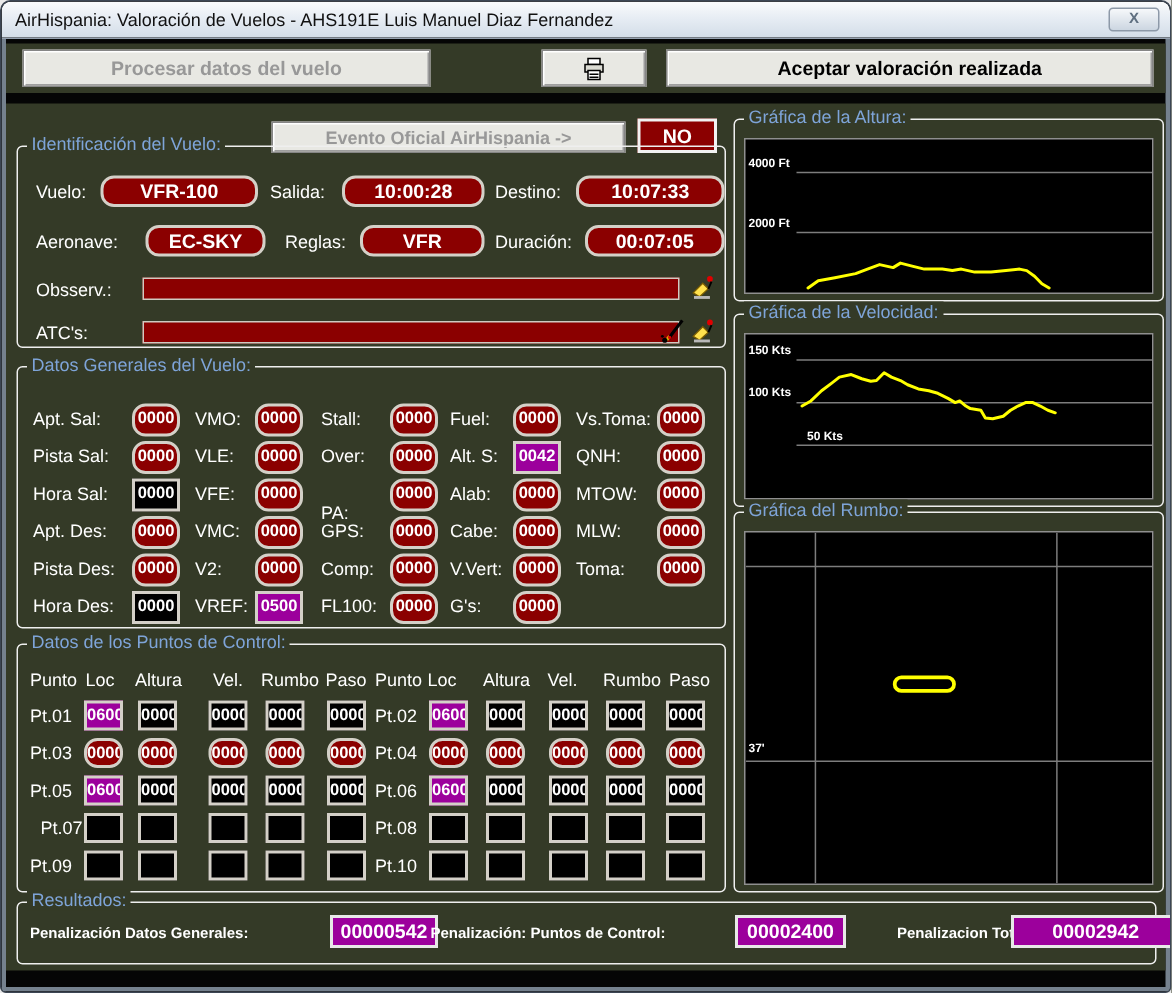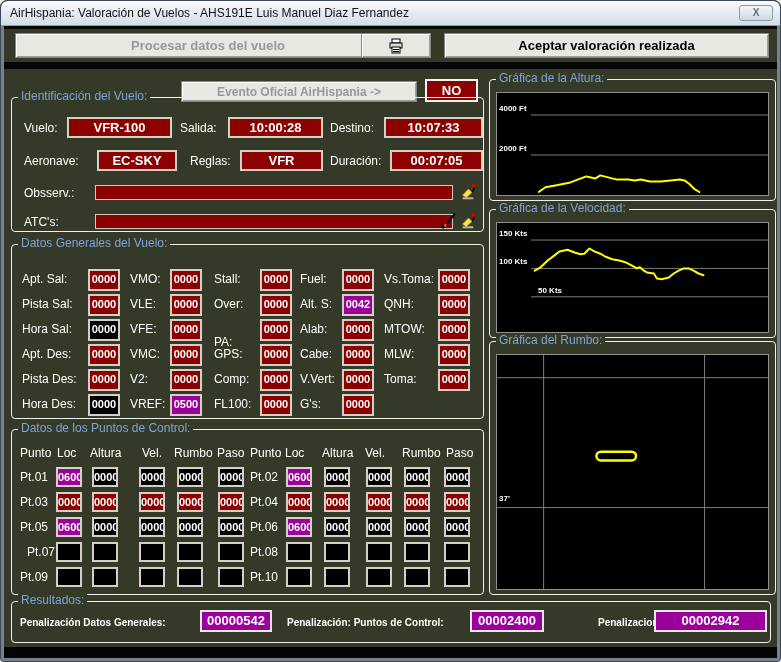--- a/index.html
+++ b/index.html
@@ -34,55 +34,55 @@
   .no-box { position:absolute; background:#8b0000; border:2px solid #f2f2f2;
             color:#fff; font-weight:bold; font-size:13px; text-align:center; }
 
   .group { position:absolute; border:1px solid #efefef; border-radius:4px; }
   .group > .legend { position:absolute; top:-9px; left:6px; background:#343a27;
                      padding:0 3px; font-size:12px; color:#7ea4d8; white-space:nowrap; }
 
   .lbl  { position:absolute; color:#fff; font-size:12px; white-space:nowrap; }
   .vbox { position:absolute; border:2px solid #d4d0c8; color:#fff; font-weight:bold;
           text-align:center; overflow:hidden; }
-  .bg-red    { background:#8b0000; }
+  .bg-red    { background:#8b0000;border-radius:9px; }
   .bg-black  { background:#000000; }
   .bg-purple { background:#9c009c; }
   .vbox.big  { font-size:13px; line-height:17px; }
   .vbox.small{ font-size:11px; line-height:16px; }
 
   .line-input { position:absolute; height:15px; background:#8b0000; border:1px solid #cfcbc2; }
   .mini-icon  { position:absolute; width:17px; height:17px; cursor:pointer; }
 
   .chart-area { position:absolute; left:6px; top:12px; right:6px; background:#000;
                 border:1px solid #8f8f8f; overflow:hidden; }
   .tick-label { position:absolute; color:#fff; font-size:8px; font-weight:bold; white-space:nowrap; }
 
   .res-label { position:absolute; color:#fff; font-size:10px; font-weight:bold; white-space:nowrap; }
   .res-box   { position:absolute; background:#9c009c; border:2px solid #e8e8e8; color:#fff;
-               font-weight:bold; font-size:13px; text-align:center; line-height:18px; }
+               font-weight:bold; font-size:13px; text-align:center; line-height:18px;margin-left:20px; }
 
   .hdr { position:absolute; color:#fff; font-size:12px; white-space:nowrap; }
 </style>
 </head>
 <body>
 
 <div class="window">
 
   <div class="titlebar">
     <span class="title">AirHispania: Valoración de Vuelos - AHS191E Luis Manuel Diaz Fernandez</span>
     <div class="close-btn">
       <span>X</span>
     </div>
   </div>
 
   <div class="client-frame"></div>
 
   <div class="toolbar">
-    <button class="btn disabled" style="left:11px;top:4px;width:386px;height:25px;">Procesar datos del vuelo</button>
+    <button class="btn disabled" style="left:11px;top:4px;width:272px;height:25px;">Procesar datos del vuelo</button>
     <button class="btn" style="left:357px;top:4px;width:70px;height:25px;">
       <svg width="16" height="16" viewBox="0 0 16 16" style="vertical-align:middle;">
         <rect x="4" y="1" width="8" height="4" fill="#fff" stroke="#000" stroke-width="1"></rect>
         <rect x="2" y="5" width="12" height="5" fill="#dcdcd4" stroke="#000" stroke-width="1"></rect>
         <rect x="4" y="9" width="8" height="6" fill="#fff" stroke="#000" stroke-width="1"></rect>
         <line x1="5" y1="11.5" x2="11" y2="11.5" stroke="#000"></line>
         <line x1="5" y1="13.5" x2="11" y2="13.5" stroke="#000"></line>
       </svg>
     </button>
     <button class="btn" style="left:440px;top:4px;width:325px;height:25px;">Aceptar valoración realizada</button>

